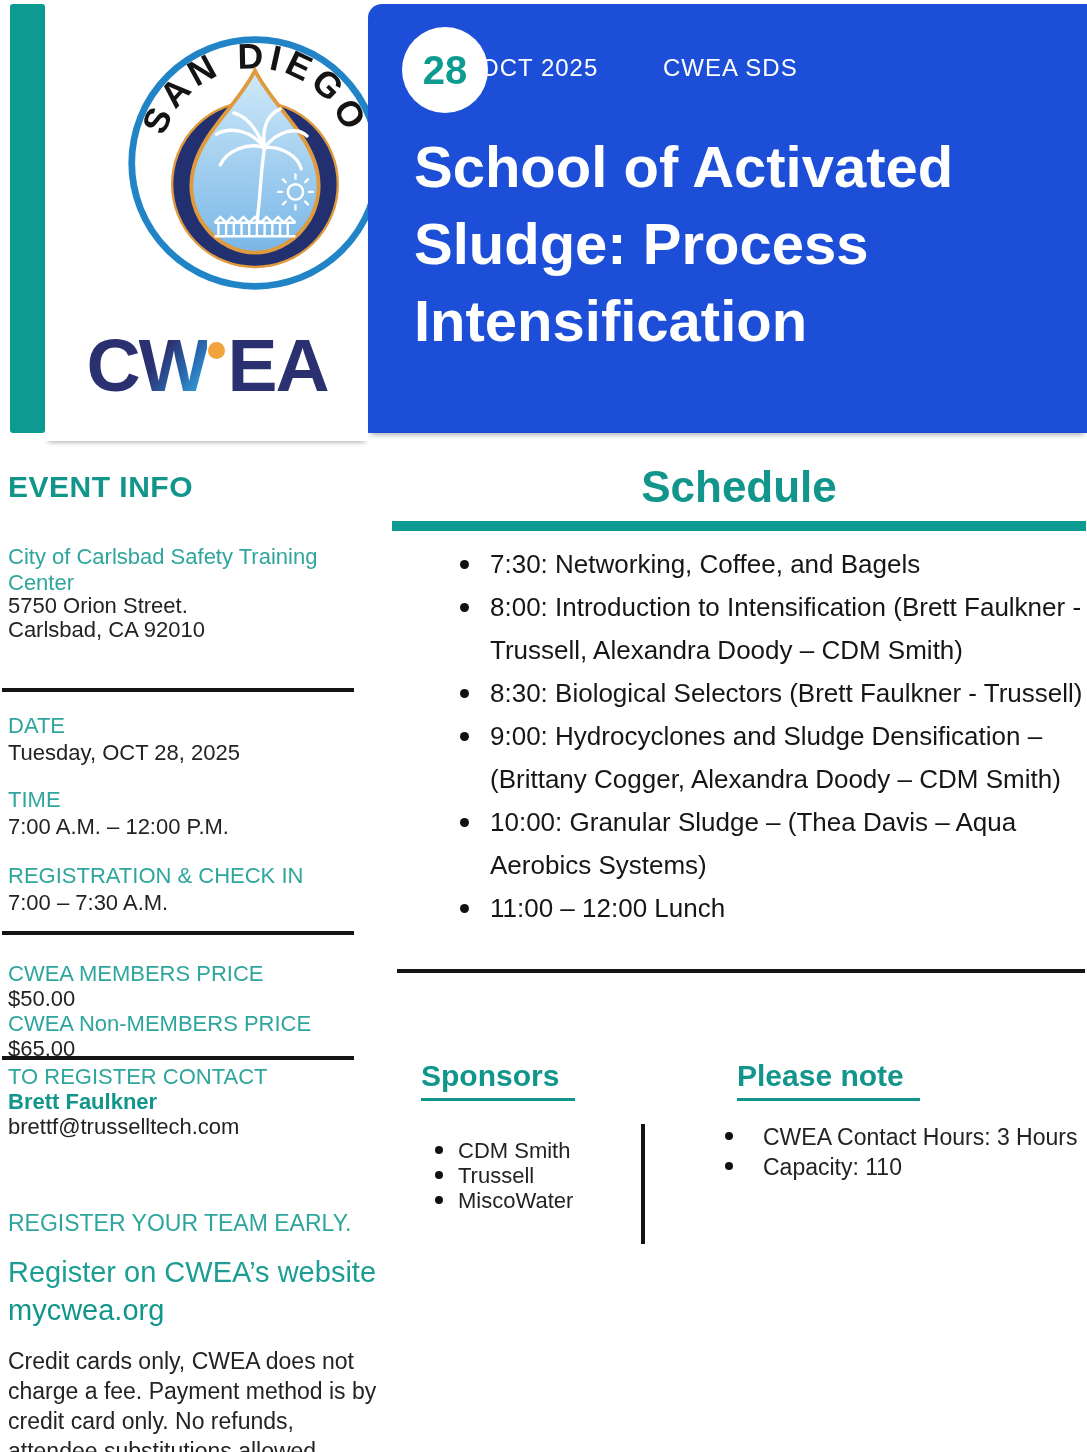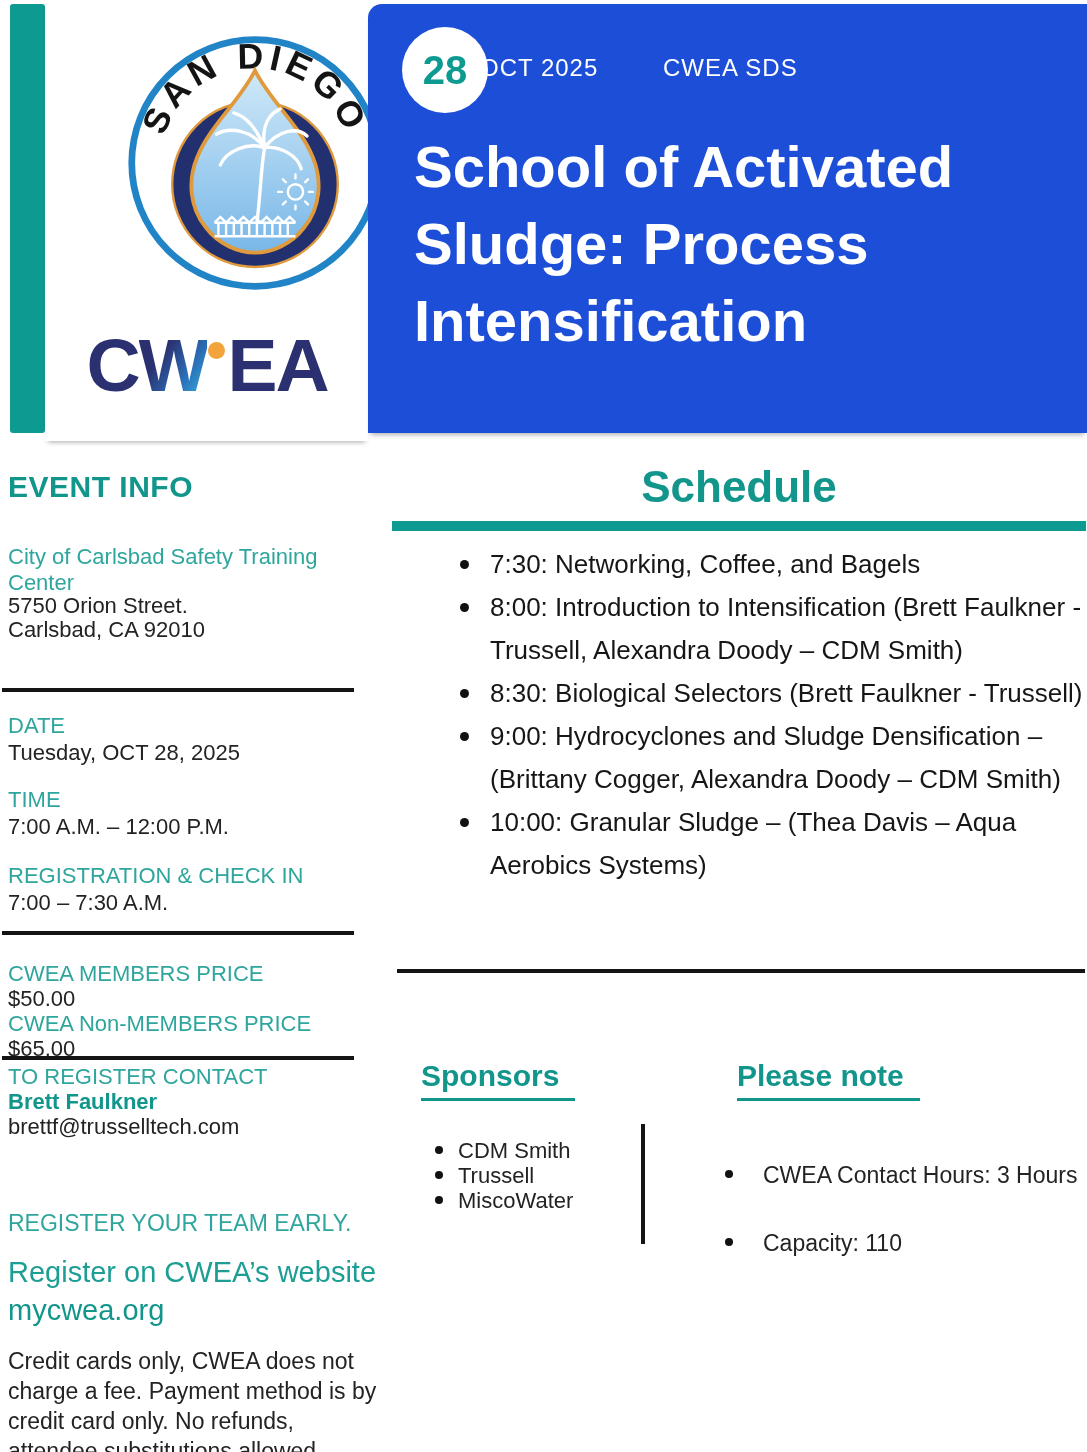--- a/index.html
+++ b/index.html
@@ -90,21 +90,21 @@
   .sponsors-heading { left:421px; }
   .note-heading { left:737px; }
   .sponsor-list { position:absolute; left:421px; top:1126px; margin:12px; padding:0; list-style:none; }
   .sponsor-list li { position:relative; padding-left:25px; font-size:22px; line-height:25px; color:#232323; }
   .sponsor-list li::before {
     content:""; position:absolute; left:2px; top:8px; width:8px; height:8px;
     border-radius:50%; background:#111;
   }
   .v-divider { position:absolute; left:641px; top:1124px; width:4px; height:120px; background:#141414; }
   .note-list { position:absolute; left:722px; top:1122px; margin:0; padding:0; list-style:none; }
-  .note-list li { position:relative; padding-left:41px; font-size:23px; line-height:30px; color:#232323;margin-top:38px; }
+  .note-list li { position:relative; padding-left:41px; font-size:23px; line-height:30px; color:#232323; }
   .note-list li::before {
     content:""; position:absolute; left:3px; top:10px; width:8px; height:8px;
     border-radius:50%; background:#111;
   }
 </style>
 </head>
 <body>
 
 <div class="page">
 
@@ -205,20 +205,21 @@
   <div class="payment-note">Credit cards only, CWEA does not charge a fee. Payment method is by credit card only. No refunds, attendee substitutions allowed.</div>
 
   <div class="sched-heading">Schedule</div>
   <div class="sched-rule"></div>
   <ul class="sched-list">
     <li>7:30: Networking, Coffee, and Bagels</li>
     <li>8:00: Introduction to Intensification (Brett Faulkner - Trussell, Alexandra Doody – CDM Smith)</li>
     <li>8:30: Biological Selectors (Brett Faulkner - Trussell)</li>
     <li>9:00: Hydrocyclones and Sludge Densification – (Brittany Cogger, Alexandra Doody – CDM Smith)</li>
     <li>10:00: Granular Sludge – (Thea Davis – Aqua Aerobics Systems)</li>
+    <li>11:00 – 12:00 Lunch</li>
   </ul>
 
   <div class="rule sched-end-rule"></div>
 
   <div class="sub-heading sponsors-heading">Sponsors</div>
   <div class="sub-heading note-heading">Please note</div>
 
   <ul class="sponsor-list">
     <li>CDM Smith</li>
     <li>Trussell</li>

